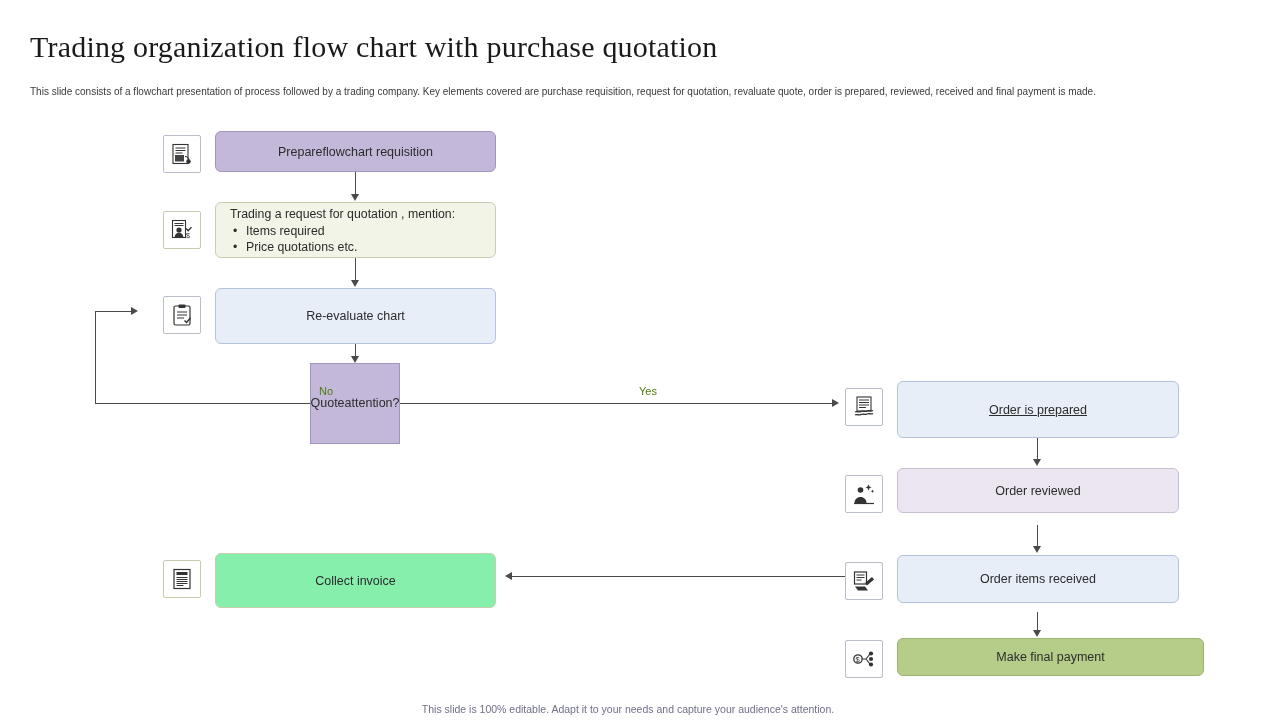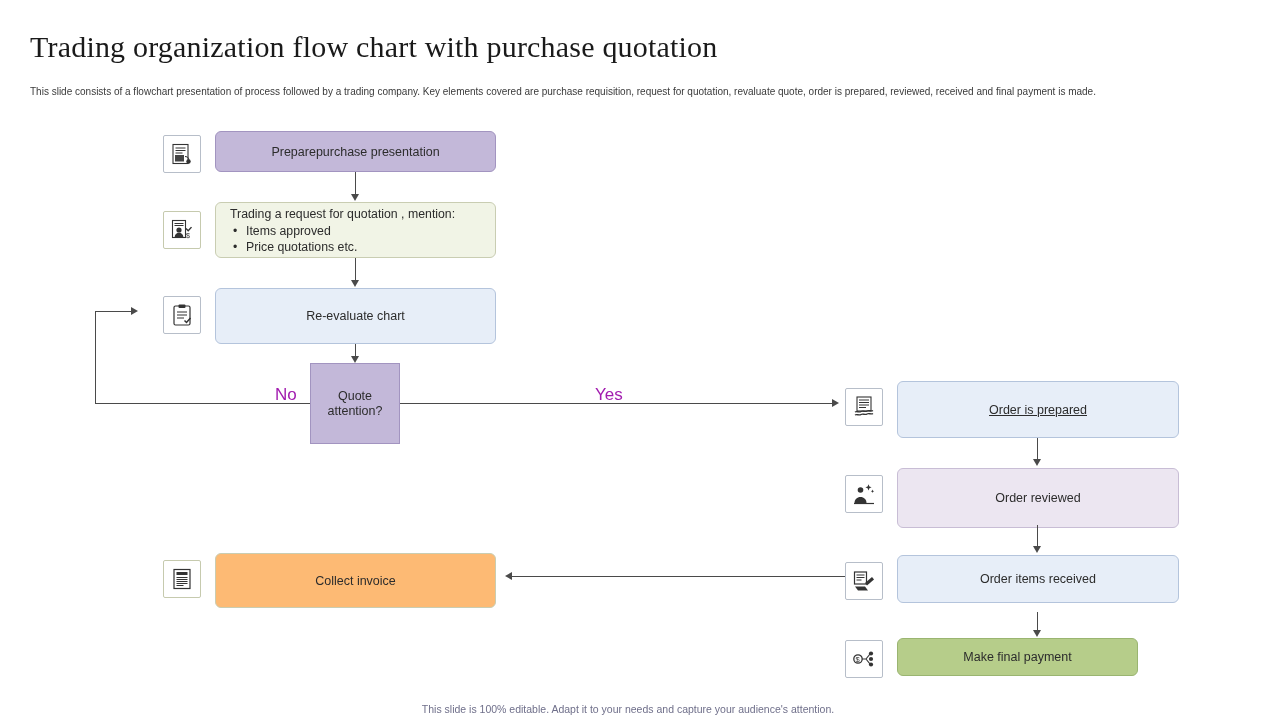--- a/index.html
+++ b/index.html
@@ -63,21 +63,21 @@
     font-size: 12.5px;
     color: #2c2c2c;
     line-height: 16px;
     padding: 4px 8px;
   }
   .box-purple   { background: #c3b8d9; border-color: #a294c0; }
   .box-cream    { background: #f1f4e6; border-color: #c9cdb2; }
   .box-blue     { background: #e7eef8; border-color: #b4c4dc; }
   .box-lav      { background: #ece6f1; border-color: #c8bdd5; }
   .box-green    { background: #b6cd8a; border-color: #9ab571; }
-  .box-cream2   { background: #fdba74; border-color: #c9cdb2; }
+  .box-cream2   { background: #86efac; border-color: #c9cdb2; }
 
   .decision {
     position: absolute;
     box-sizing: border-box;
     background: #c3b8d9;
     border: 1px solid #a294c0;
     display: flex;
     align-items: center;
     justify-content: center;
     text-align: center;
@@ -143,22 +143,23 @@
     border-bottom: 4.5px solid transparent;
     border-left: 7px solid #4a4a4a;
   }
   .arrow-left {
     border-top: 4.5px solid transparent;
     border-bottom: 4.5px solid transparent;
     border-right: 7px solid #4a4a4a;
   }
   .edge-label {
     position: absolute;
-    font-size: 17px;
-    color: #a21caf;
+    font-size: 11px;
+    color: #4d7c0f;
+    margin-left: 44px;
   }
 </style>
 </head>
 <body>
 
 <div class="slide">
 
   <div class="title">Trading organization flow chart with purchase quotation</div>
   <div class="subtitle">This slide consists of a flowchart presentation of process followed by a trading company. Key elements covered are purchase requisition, request for quotation, revaluate quote, order is prepared, reviewed, received and final payment is made.</div>
 
@@ -250,46 +251,46 @@
         <path d="M10.2 12h4M14 12l4-5M14 12l4 5" stroke="#333" stroke-width="1.2" fill="none"></path>
         <circle cx="19" cy="6.5" r="2.1" fill="#333"></circle>
         <circle cx="19" cy="17.5" r="2.1" fill="#333"></circle>
         <circle cx="19" cy="12" r="2.1" fill="#333"></circle>
       </svg>
     </span>
   </div>
 
   <div class="box box-purple" style="left:215px; top:131px; width:281px; height:41px; flex-direction:row;">
     <span>Prepare</span>
-    <span>purchase  presentation</span>
+    <span>flowchart  requisition</span>
   </div>
 
   <div class="box box-cream" style="left:215px; top:202px; width:281px; height:56px;"></div>
   <div class="rfq-text">
     <div class="rfq-line">Trading  a request  for  quotation  , mention:</div>
-    <div class="rfq-line rfq-bullet">Items approved</div>
+    <div class="rfq-line rfq-bullet">Items required</div>
     <div class="rfq-line rfq-bullet">Price quotations  etc.</div>
   </div>
 
   <div class="box box-blue" style="left:215px; top:288px; width:281px; height:56px;">Re-evaluate   chart</div>
 
-  <div class="decision" style="left:310px; top:363px; width:90px; height:81px; flex-direction:column;">
+  <div class="decision" style="left:310px; top:363px; width:90px; height:81px; flex-direction:row;">
     <span>Quote</span>
     <span>attention?</span>
   </div>
 
   <div class="box box-cream2" style="left:215px; top:553px; width:281px; height:55px;">Collect invoice</div>
 
   <div class="box box-blue" style="left:897px; top:381px; width:282px; height:57px;text-decoration:underline;">Order  is prepared</div>
 
-  <div class="box box-lav" style="left:897px; top:468px; width:282px; height:60px;">Order  reviewed</div>
+  <div class="box box-lav" style="left:897px; top:468px; width:282px; height:45px;">Order  reviewed</div>
 
   <div class="box box-blue" style="left:897px; top:555px; width:282px; height:48px;">Order  items received</div>
 
-  <div class="box box-green" style="left:897px; top:638px; width:241px; height:38px;">Make  final  payment</div>
+  <div class="box box-green" style="left:897px; top:638px; width:307px; height:38px;">Make  final  payment</div>
 
   <div class="conn v" style="left:355px; top:172px; height:23px;"></div>
   <div class="arrow arrow-down" style="left:351px; top:194px;"></div>
 
   <div class="conn v" style="left:355px; top:258px; height:23px;"></div>
   <div class="arrow arrow-down" style="left:351px; top:280px;"></div>
 
   <div class="conn v" style="left:355px; top:344px; height:13px;"></div>
   <div class="arrow arrow-down" style="left:351px; top:356px;"></div>
 

